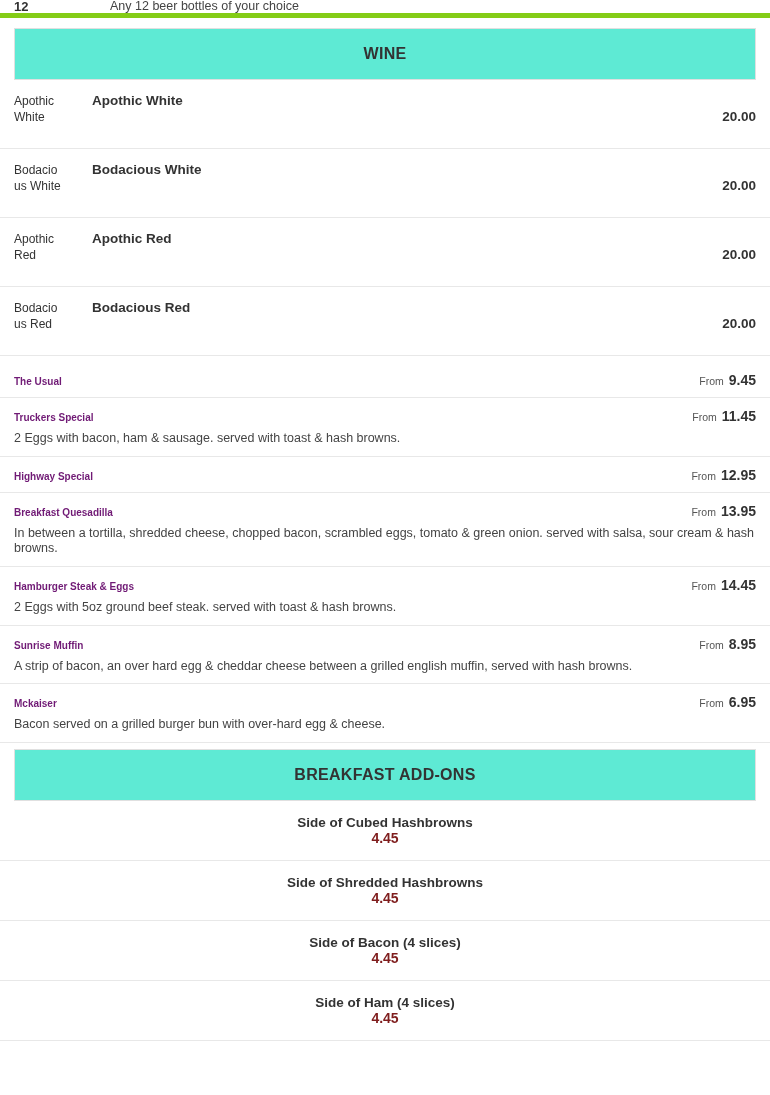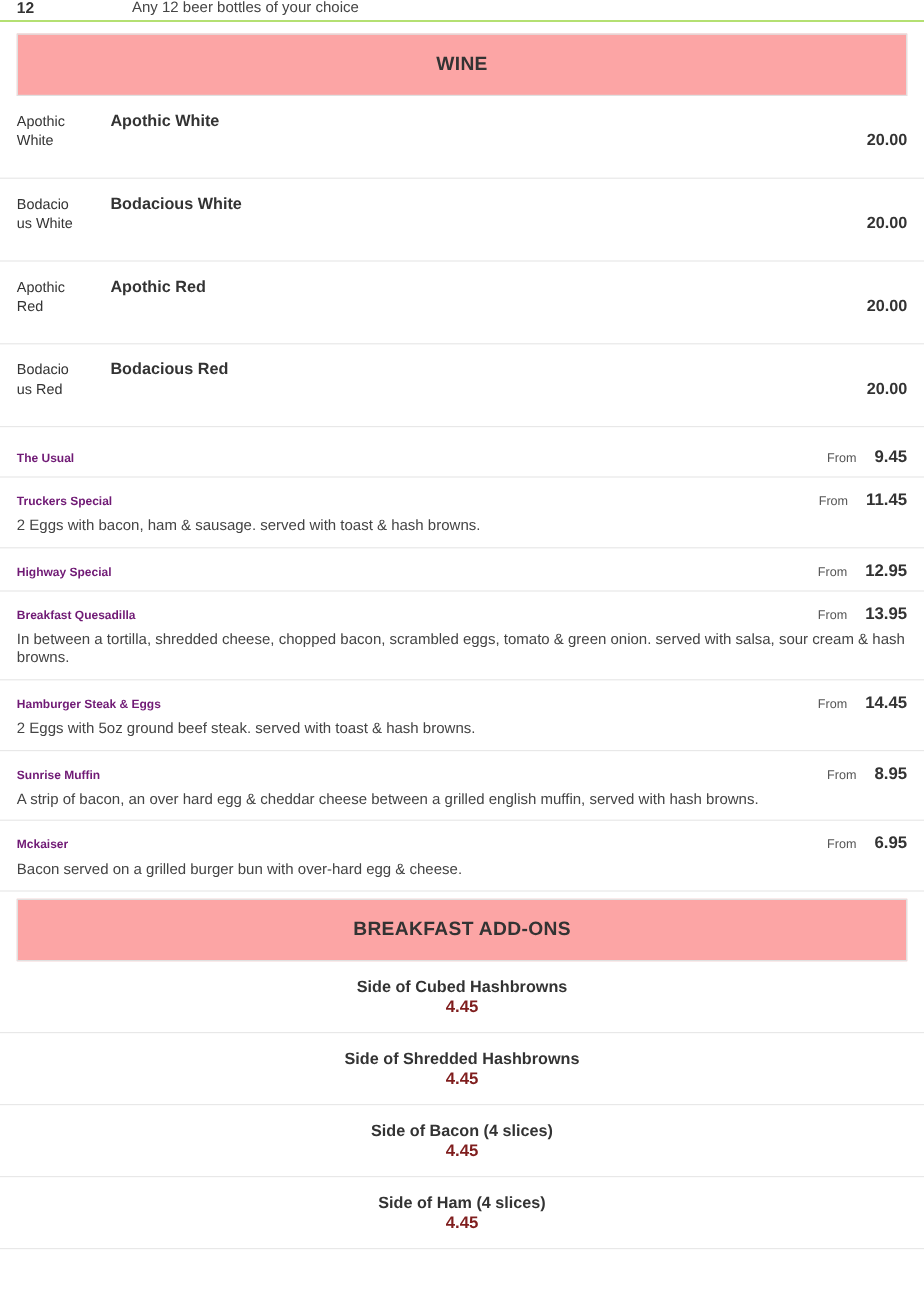--- a/index.html
+++ b/index.html
@@ -15,21 +15,21 @@
     min-height: 1095px;
     overflow: hidden;
   }
 
   .menu {
     width: 770px;
   }
 
   
   .section-header {
-    background: #fca5a5;
+    background: #5eead4;
     border: 1px solid #e0e0e0;
     margin: 0 14px 0 14px;
     height: 52px;
     display: flex;
     align-items: center;
     justify-content: center;
     text-align: center;
     font-weight: bold;
     font-size: 16px;
     letter-spacing: 0.3px;
@@ -84,21 +84,21 @@
   }
   .food-name {
     font-size: 10px;
     font-weight: bold;
     color: #701a75;
   }
   .price-wrap {
     white-space: nowrap;
     display: flex;
     align-items: baseline;
-    gap: 15px;
+    gap: 5px;
   }
   .from-label {
     font-size: 10.5px;
     color: #555;
     font-weight: normal;
   }
   .food-price {
     font-size: 14px;
     font-weight: bold;
     color: #333;
@@ -129,21 +129,21 @@
     font-size: 14px;
     font-weight: bold;
     color: #7f1d1d;
   }
 
   
   .partial-row {
     display: flex;
     align-items: flex-start;
     padding: 0 14px 6px 14px;
-    border-bottom: 1px solid #84cc16;
+    border-bottom: 5px solid #84cc16;
     height: 18px;
     overflow: hidden;
   }
   .partial-qty {
     width: 48px;
     flex: 0 0 auto;
     font-size: 13px;
     font-weight: bold;
     color: #333;
     line-height: 1;

